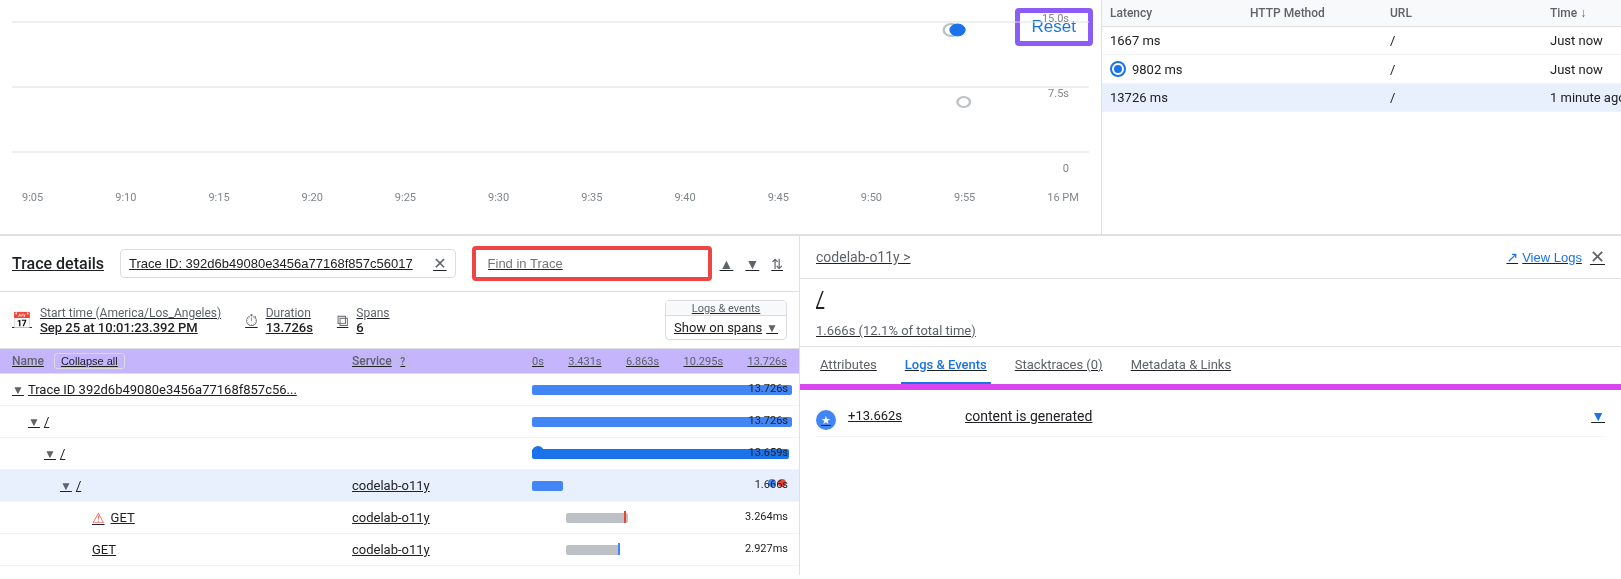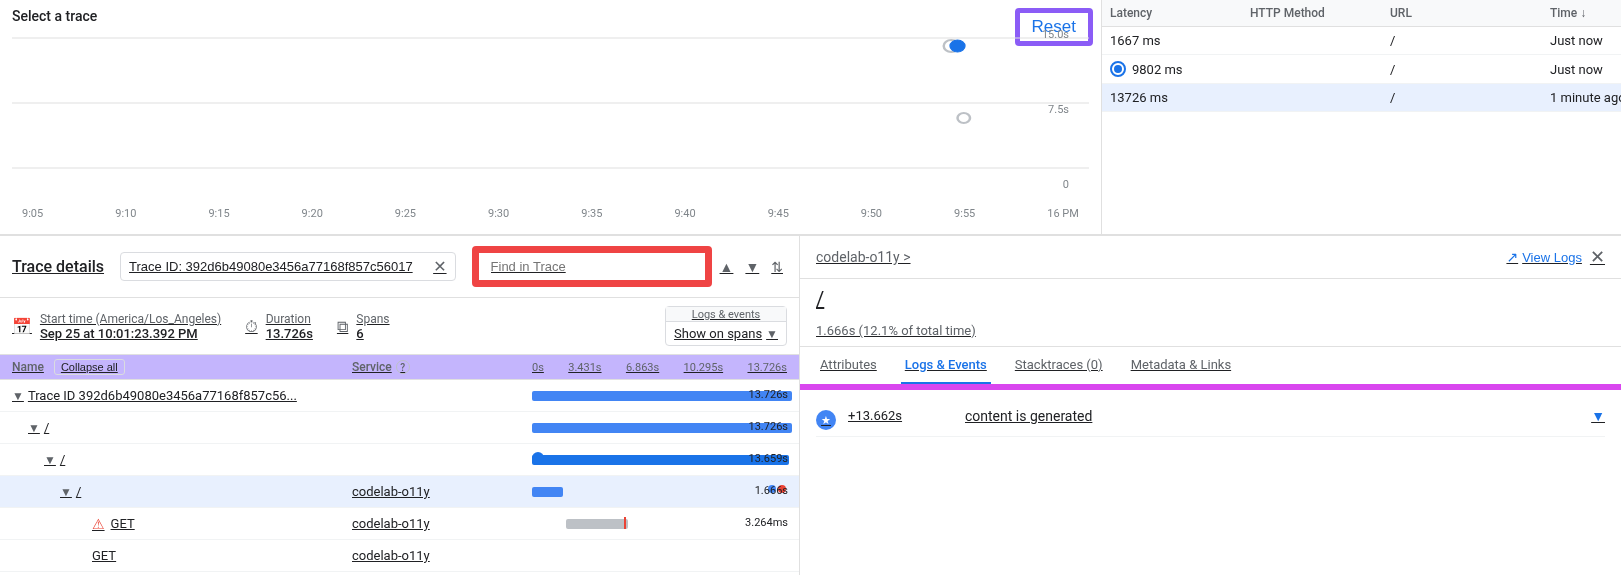--- a/index.html
+++ b/index.html
@@ -138,21 +138,21 @@
     }
 
     .find-in-trace {
       margin-left: auto;
       display: flex;
       align-items: center;
       gap: 4px;
     }
 
     .find-input {
-      border: 7px solid #ef4444;
+      border: 4px solid #ef4444;
       border-radius: 4px;
       padding: 6px 12px;
       font-size: 13px;
       width: 240px;
       outline: none;
     }
 
     .find-nav-btn {
       background: none;
       border: none;
@@ -423,21 +423,20 @@
     svg.chart { width: 100%; height: 150px; }
   </style>
 </head>
 <body>
 
 <div style="display: flex; flex-direction: column; height: 579px; width: 1621px; overflow: hidden;">
 
   <div class="top-section" style="height: 235px; display: flex;">
 
     <div class="chart-area" style="flex:1; position: relative;">
-      <div class="chart-title">Select a trace</div>
       <button class="reset-btn">Reset</button>
 
       <div style="position: relative; height: 175px; margin-top: 4px;">
         <span class="y-axis-label" style="top: 0;">15.0s</span>
         <span class="y-axis-label" style="top: 75px;">7.5s</span>
         <span class="y-axis-label" style="top: 150px;">0</span>
 
         <svg class="chart" viewBox="0 0 860 150" preserveAspectRatio="none">
 
           <line x1="0" y1="10" x2="860" y2="10" stroke="#e0e0e0" stroke-width="1"></line>
@@ -636,20 +635,25 @@
             <span style="position:absolute; right: calc(100% - 13% - 24% + 2px); top:1px; width:2px; height:12px; background:#ea4335; display:inline-block;"></span>
             <span class="span-duration">3.264ms</span>
           </div>
         </div>
 
         <div class="span-row">
           <div class="span-name" style="padding-left: 80px;">
             <span>GET</span>
           </div>
           <div style="width:180px; font-size:13px;">codelab-o11y</div>
+          <div style="flex:1; position:relative; height:16px;">
+            <div class="span-bar span-bar-gray" style="left:13%; width:21%; height:10px; top:3px;"></div>
+            <span style="position:absolute; right: calc(100% - 13% - 21%); top:1px; width:2px; height:12px; background:#4285f4; display:inline-block;"></span>
+            <span class="span-duration">2.927ms</span>
+          </div>
         </div>
 
         <div class="span-row">
           <div class="span-name" style="padding-left: 80px;">
             <span>GET</span>
           </div>
           <div style="width:180px; font-size:13px;">codelab-o11y</div>
           <div style="flex:1; position:relative; height:16px;">
             <div class="span-bar span-bar-gray" style="left:13%; width:36%; height:10px; top:3px;"></div>
             <span style="position:absolute; right: calc(100% - 13% - 36%); top:1px; width:2px; height:12px; background:#4285f4; display:inline-block;"></span>

